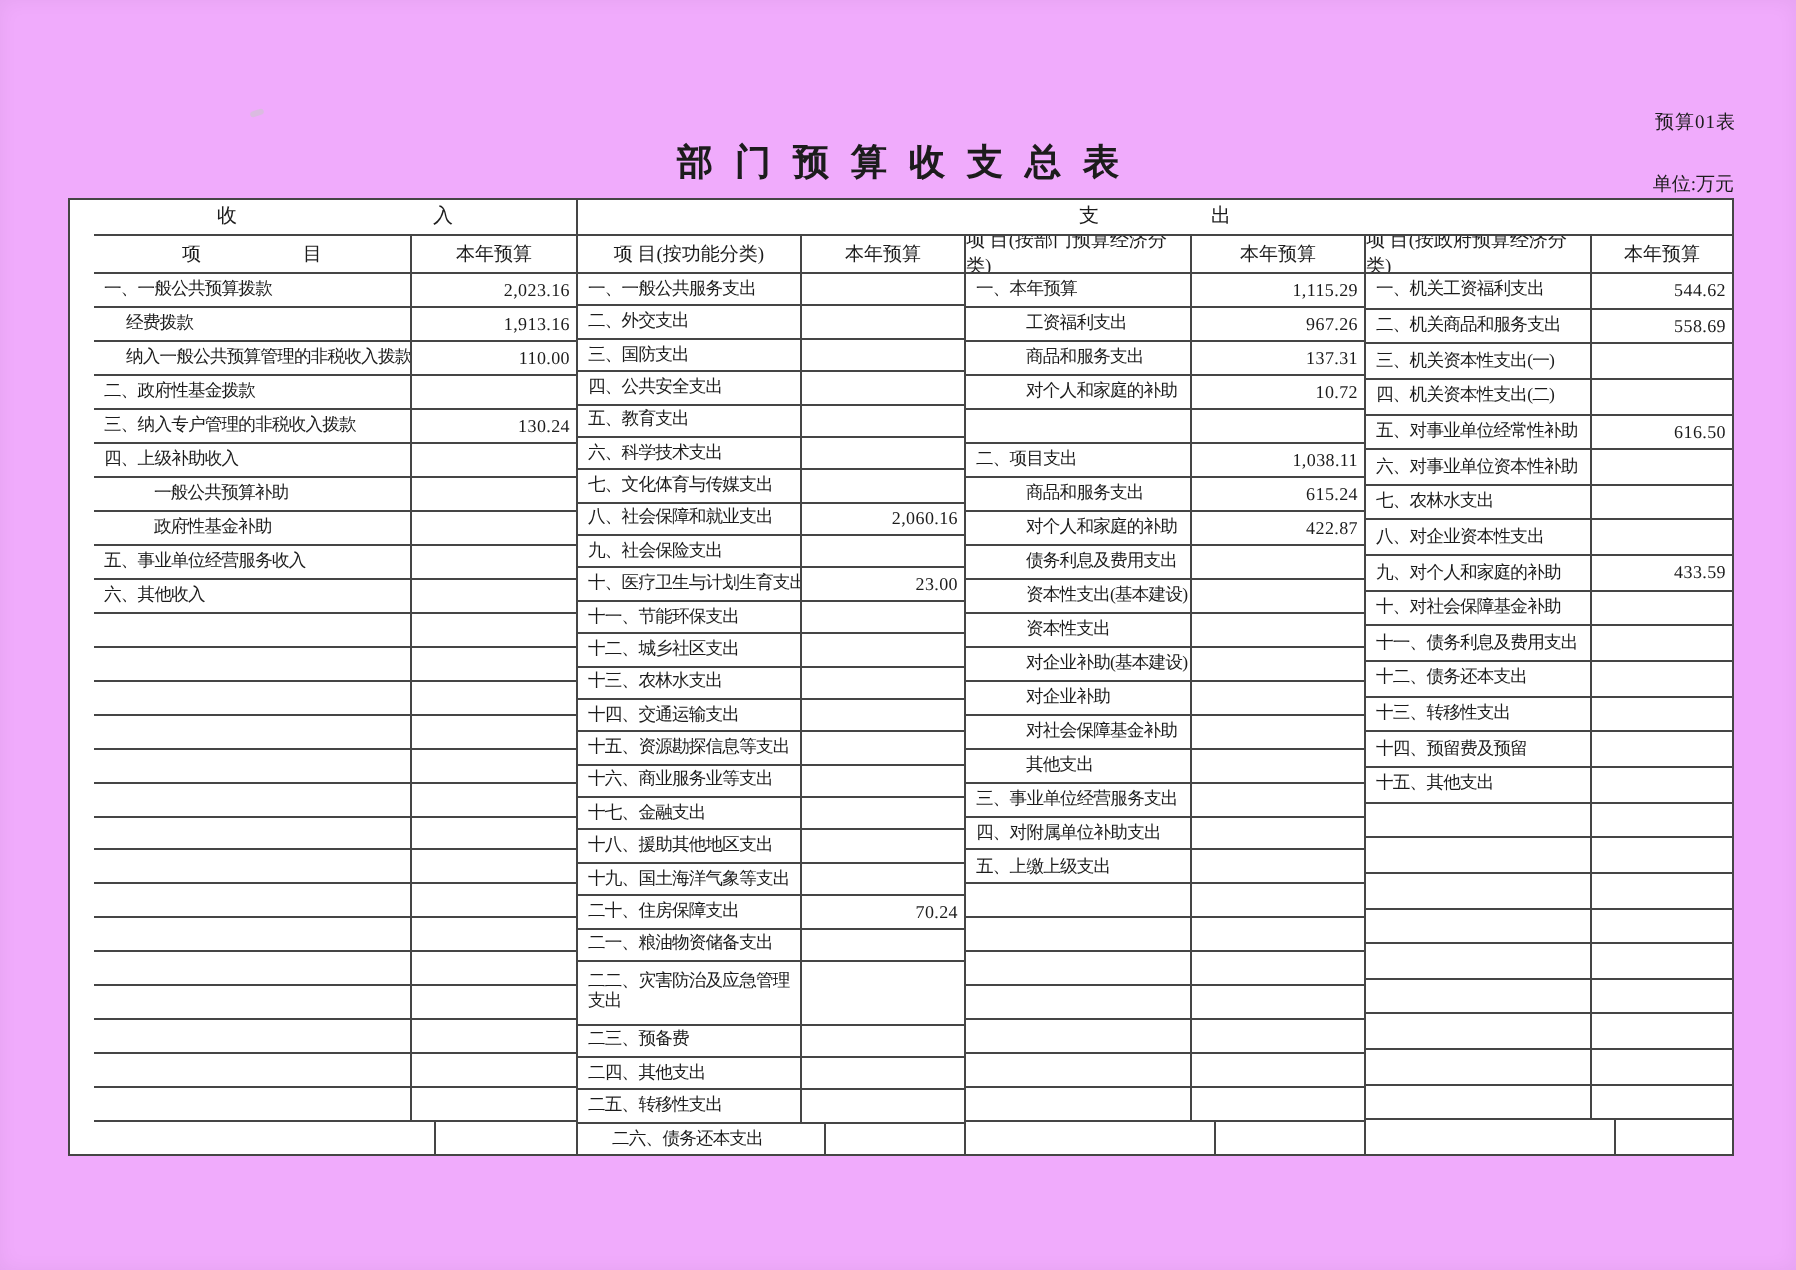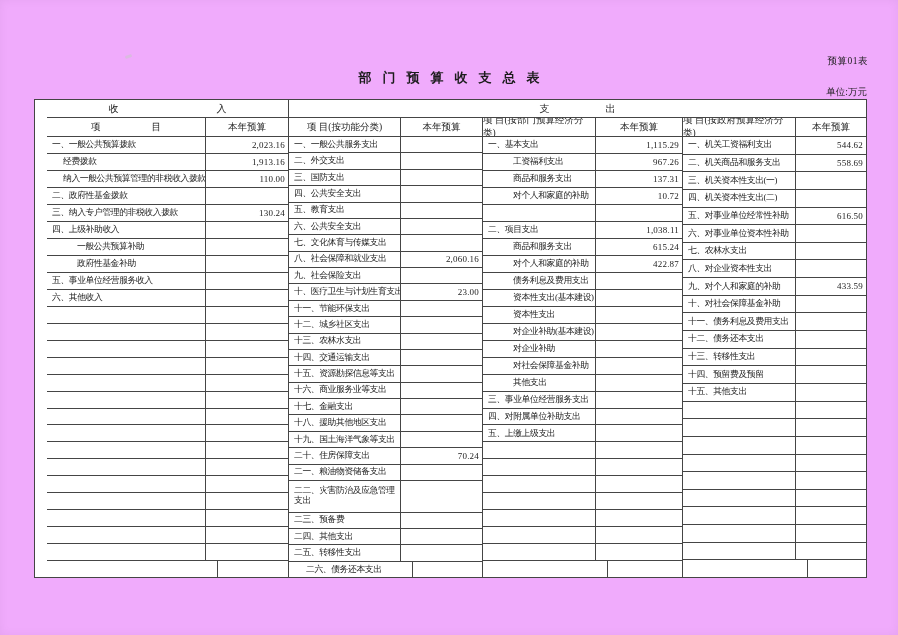--- a/index.html
+++ b/index.html
@@ -15,21 +15,21 @@
   }
   .pen-mark {
     position:absolute; left:125px; top:55px; width:7px; height:3px;
     background:#c9c9c9; opacity:.55; border-radius:2px; transform:rotate(-18deg);
   }
   .form-code {
     position:absolute; top:55px; right:30px; font-size:9.5px; letter-spacing:.5px;
   }
   .page-title {
     position:absolute; top:69px; left:0; right:0; text-align:center;
-    font-size:13px; font-weight:bold; letter-spacing:11px; padding-left:11px;
+    font-size:18px; font-weight:bold; letter-spacing:11px; padding-left:11px;
   }
   .unit-label {
     position:absolute; top:86px; right:31px; font-size:9.5px;
   }
   .btable {
     position:absolute; left:34px; top:99px; width:833px; height:479px;
     border:1.5px solid #454545; background:#fff;
     display:flex; flex-direction:column;padding-left:12px;
   }
   .hA { display:flex; height:18px; border-bottom:1px solid #454545; flex:0 0 auto; }
@@ -224,21 +224,21 @@
           </div>
           <div class="trow">
             <div class="cell item">四、公共安全支出</div>
             <div class="cell value"></div>
           </div>
           <div class="trow">
             <div class="cell item">五、教育支出</div>
             <div class="cell value"></div>
           </div>
           <div class="trow">
-            <div class="cell item">六、公共安全支出</div>
+            <div class="cell item">六、科学技术支出</div>
             <div class="cell value"></div>
           </div>
           <div class="trow">
             <div class="cell item">七、文化体育与传媒支出</div>
             <div class="cell value"></div>
           </div>
           <div class="trow">
             <div class="cell item">八、社会保障和就业支出</div>
             <div class="cell value">2,060.16</div>
           </div>
@@ -310,21 +310,21 @@
             <div class="cell item">二五、转移性支出</div>
             <div class="cell value"></div>
           </div>
           <div class="trow">
             <div class="cell item">二六、债务还本支出</div>
             <div class="cell value"></div>
           </div>
         </div>
       <div class="subcol sc3">
           <div class="trow">
-            <div class="cell item">一、基本支出</div>
+            <div class="cell item">一、本年预算</div>
             <div class="cell value">1,115.29</div>
           </div>
           <div class="trow">
             <div class="cell item ind2">工资福利支出</div>
             <div class="cell value">967.26</div>
           </div>
           <div class="trow">
             <div class="cell item ind2">商品和服务支出</div>
             <div class="cell value">137.31</div>
           </div>

